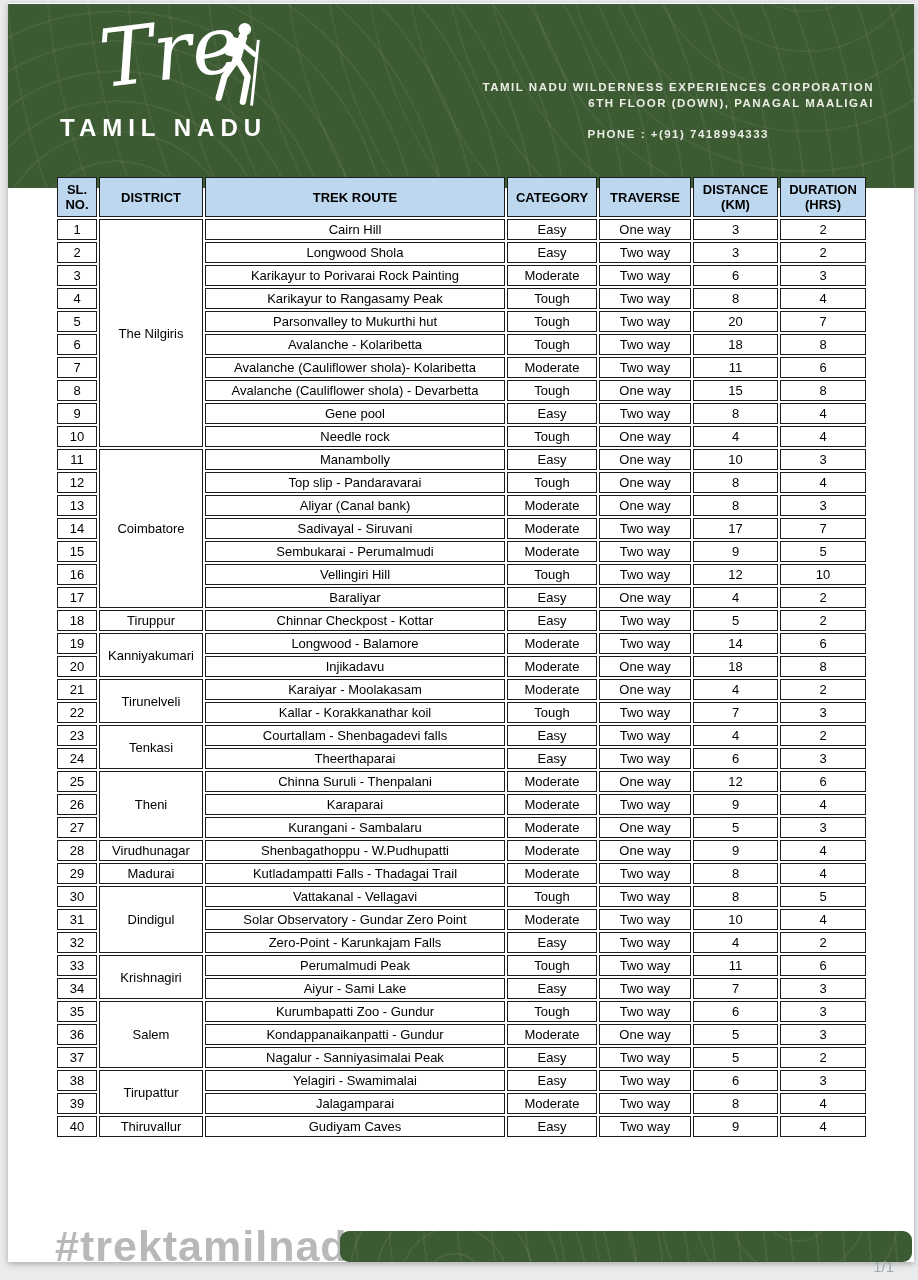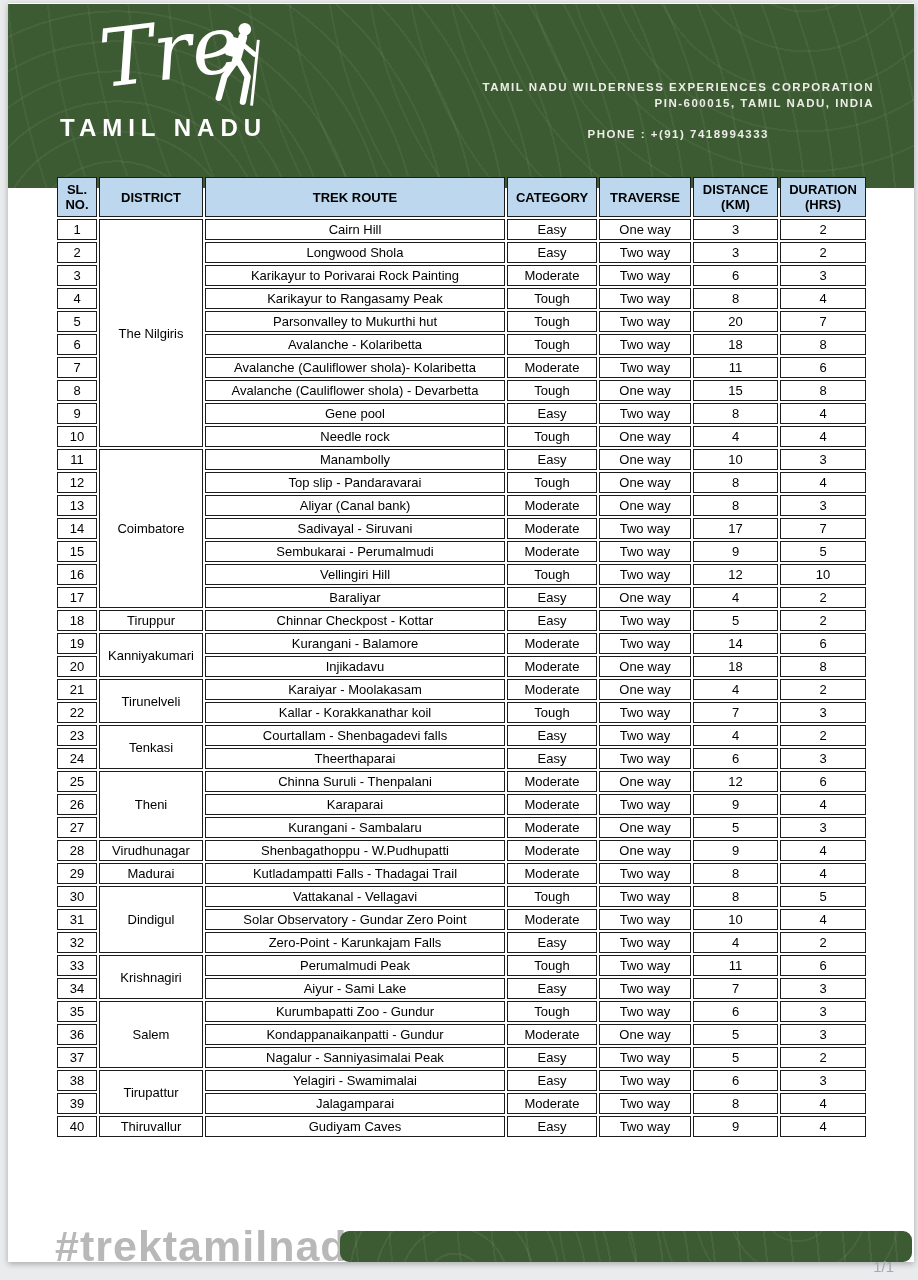--- a/index.html
+++ b/index.html
@@ -98,21 +98,21 @@
           <path d="M28 40 L15 58 L9 80" stroke="#fff" stroke-width="6.5" stroke-linecap="round" stroke-linejoin="round"></path>
           <path d="M28 40 L39 58 L34 84" stroke="#fff" stroke-width="6.5" stroke-linecap="round" stroke-linejoin="round"></path>
           <path d="M33 24 L46 35" stroke="#fff" stroke-width="5" stroke-linecap="round"></path>
           <line x1="50" y1="20" x2="43" y2="88" stroke="#fff" stroke-width="3"></line>
         </svg>
       </div>
       <div class="logo-title">TAMIL NADU</div>
     </div>
     <div class="address">
       <div>TAMIL NADU WILDERNESS EXPERIENCES CORPORATION</div>
-      <div>PIN-600015, TAMIL NADU, INDIA</div>
+      <div>6TH FLOOR (DOWN), PANAGAL MAALIGAI</div>
       <div class="phone">PHONE : +(91) 7418994333</div>
     </div>
   </div>
 
   <table class="trek">
     <colgroup>
       <col class="c-no">
         <col class="c-dist">
         <col class="c-route">
       <col class="c-cat">
@@ -275,21 +275,21 @@
           <td rowspan="1">Tiruppur</td>
           <td>Chinnar Checkpost - Kottar</td>
           <td>Easy</td>
           <td>Two way</td>
           <td>5</td>
           <td>2</td>
         </tr>
         <tr>
           <td>19</td>
           <td rowspan="2">Kanniyakumari</td>
-          <td>Kurangani - Balamore</td>
+          <td>Longwood - Balamore</td>
           <td>Moderate</td>
           <td>Two way</td>
           <td>14</td>
           <td>6</td>
         </tr>
         <tr>
           <td>20</td>
           <td>Injikadavu</td>
           <td>Moderate</td>
           <td>One way</td>

